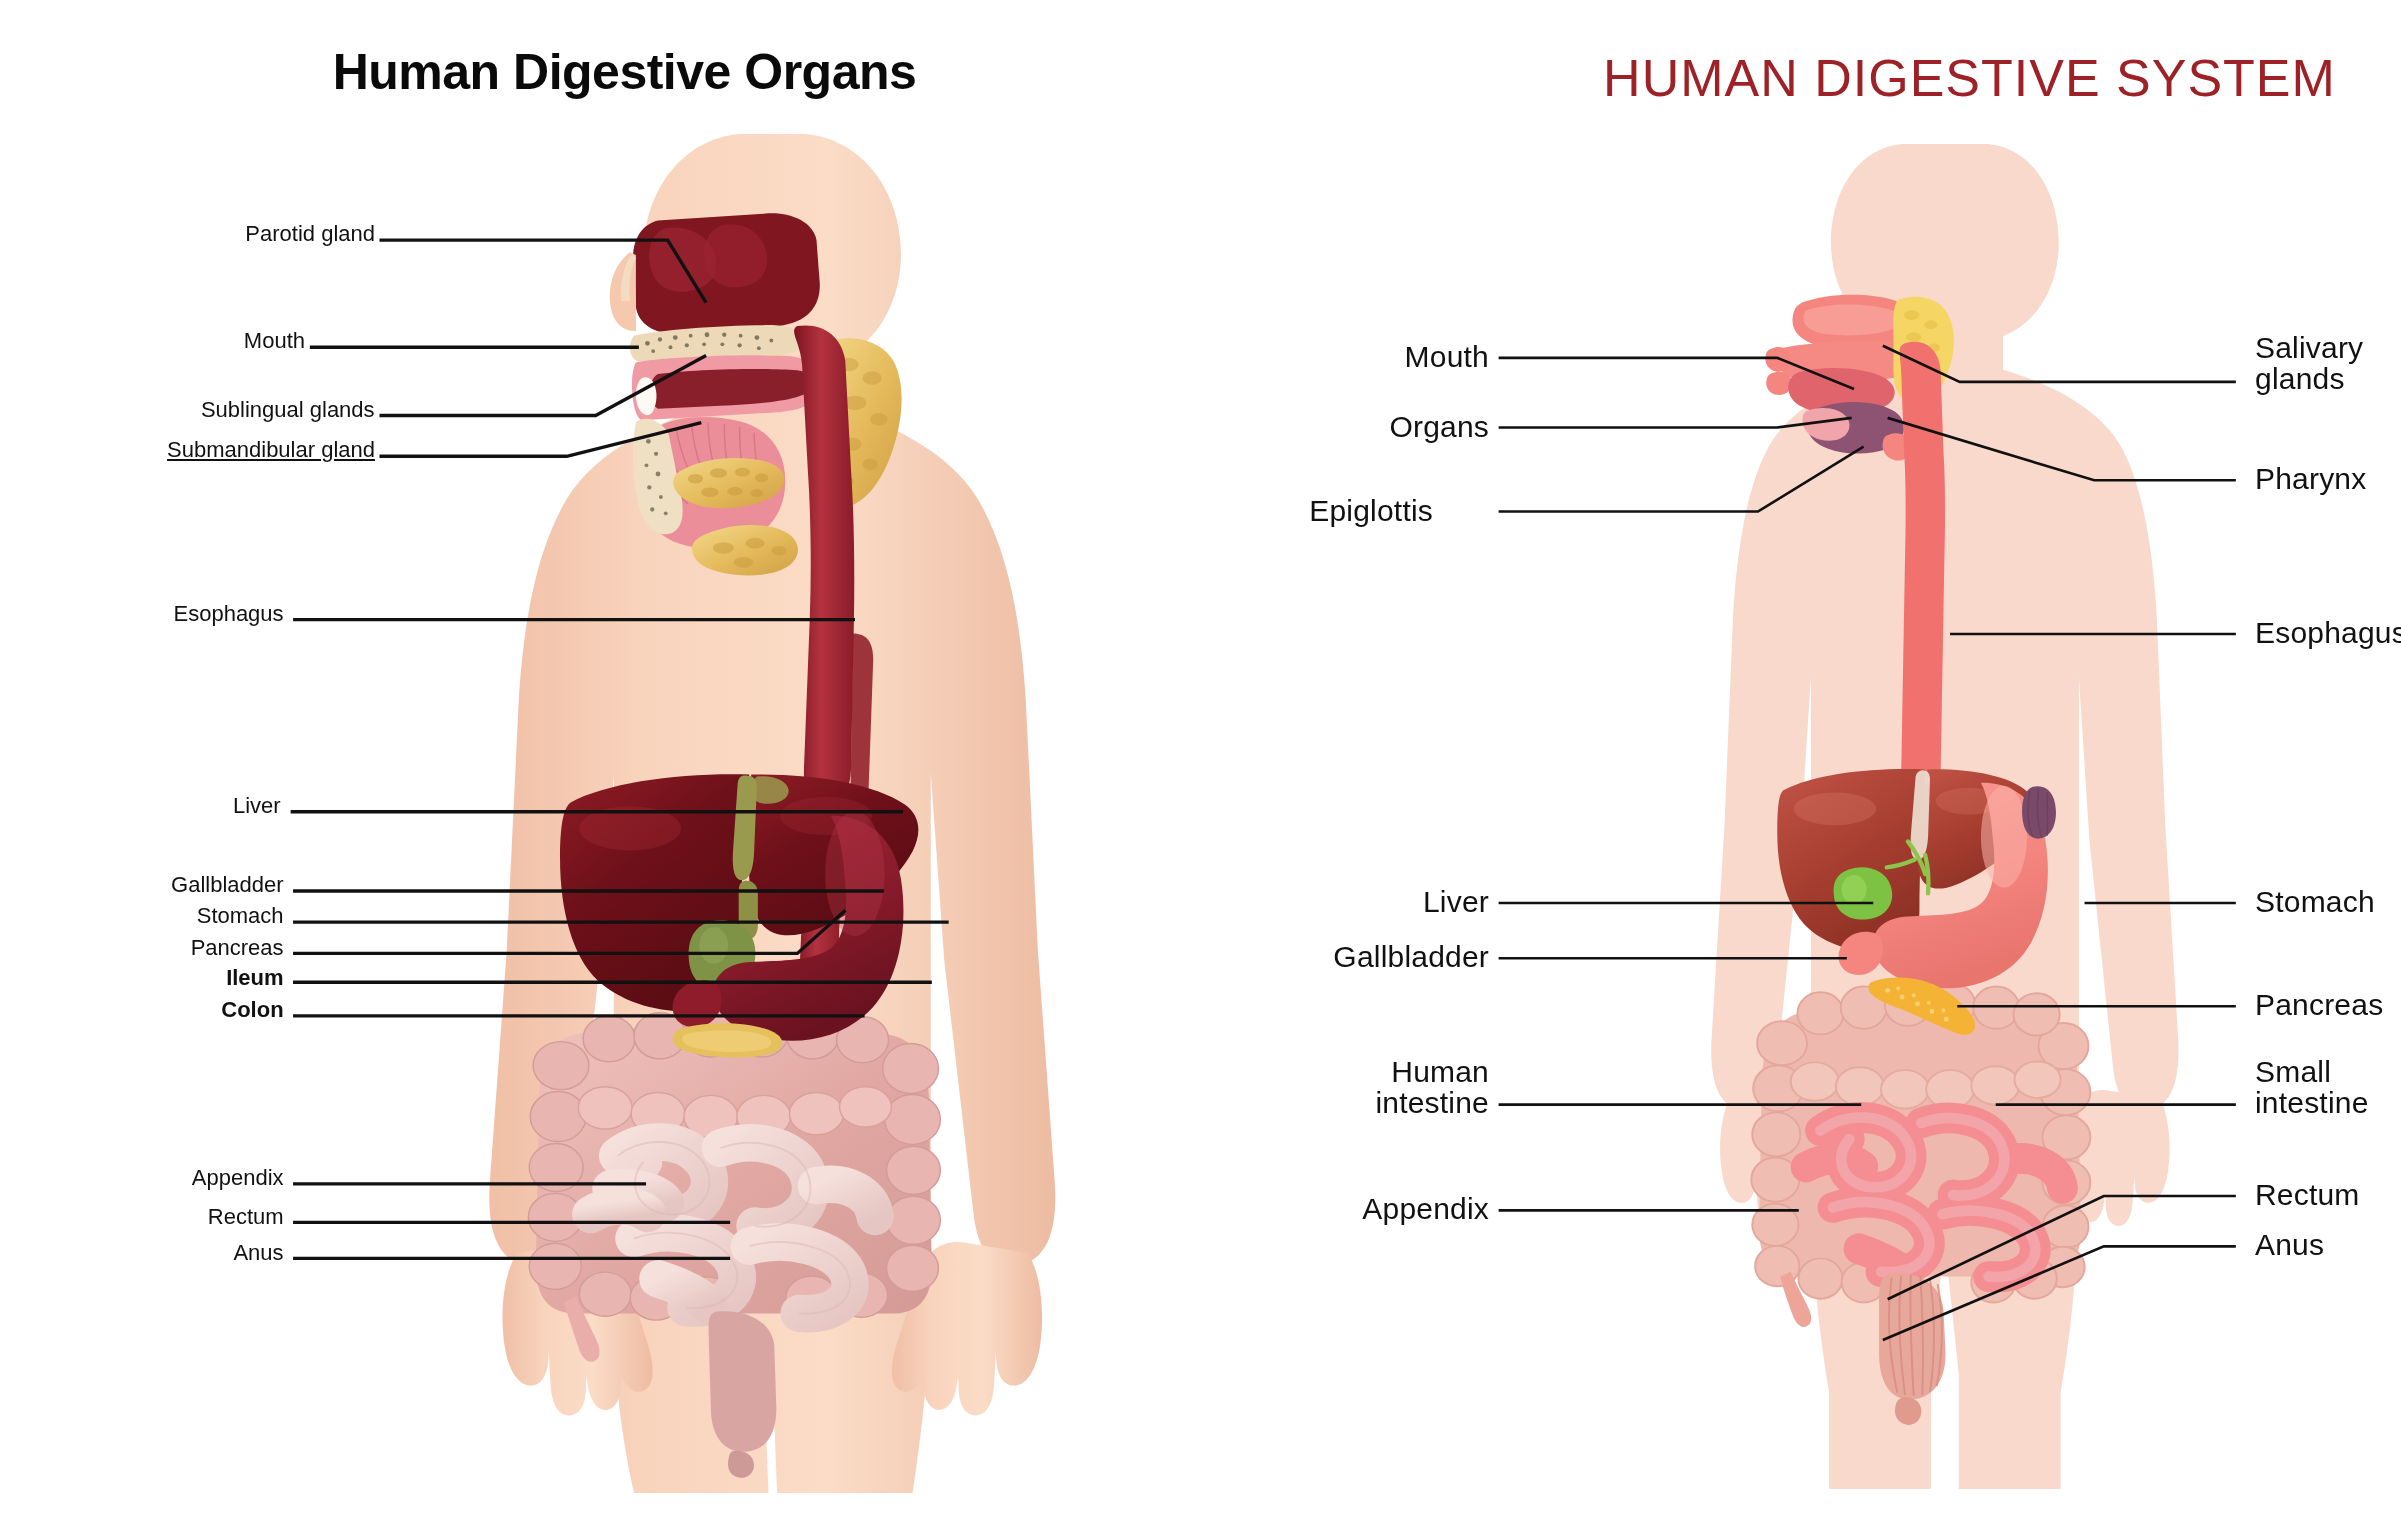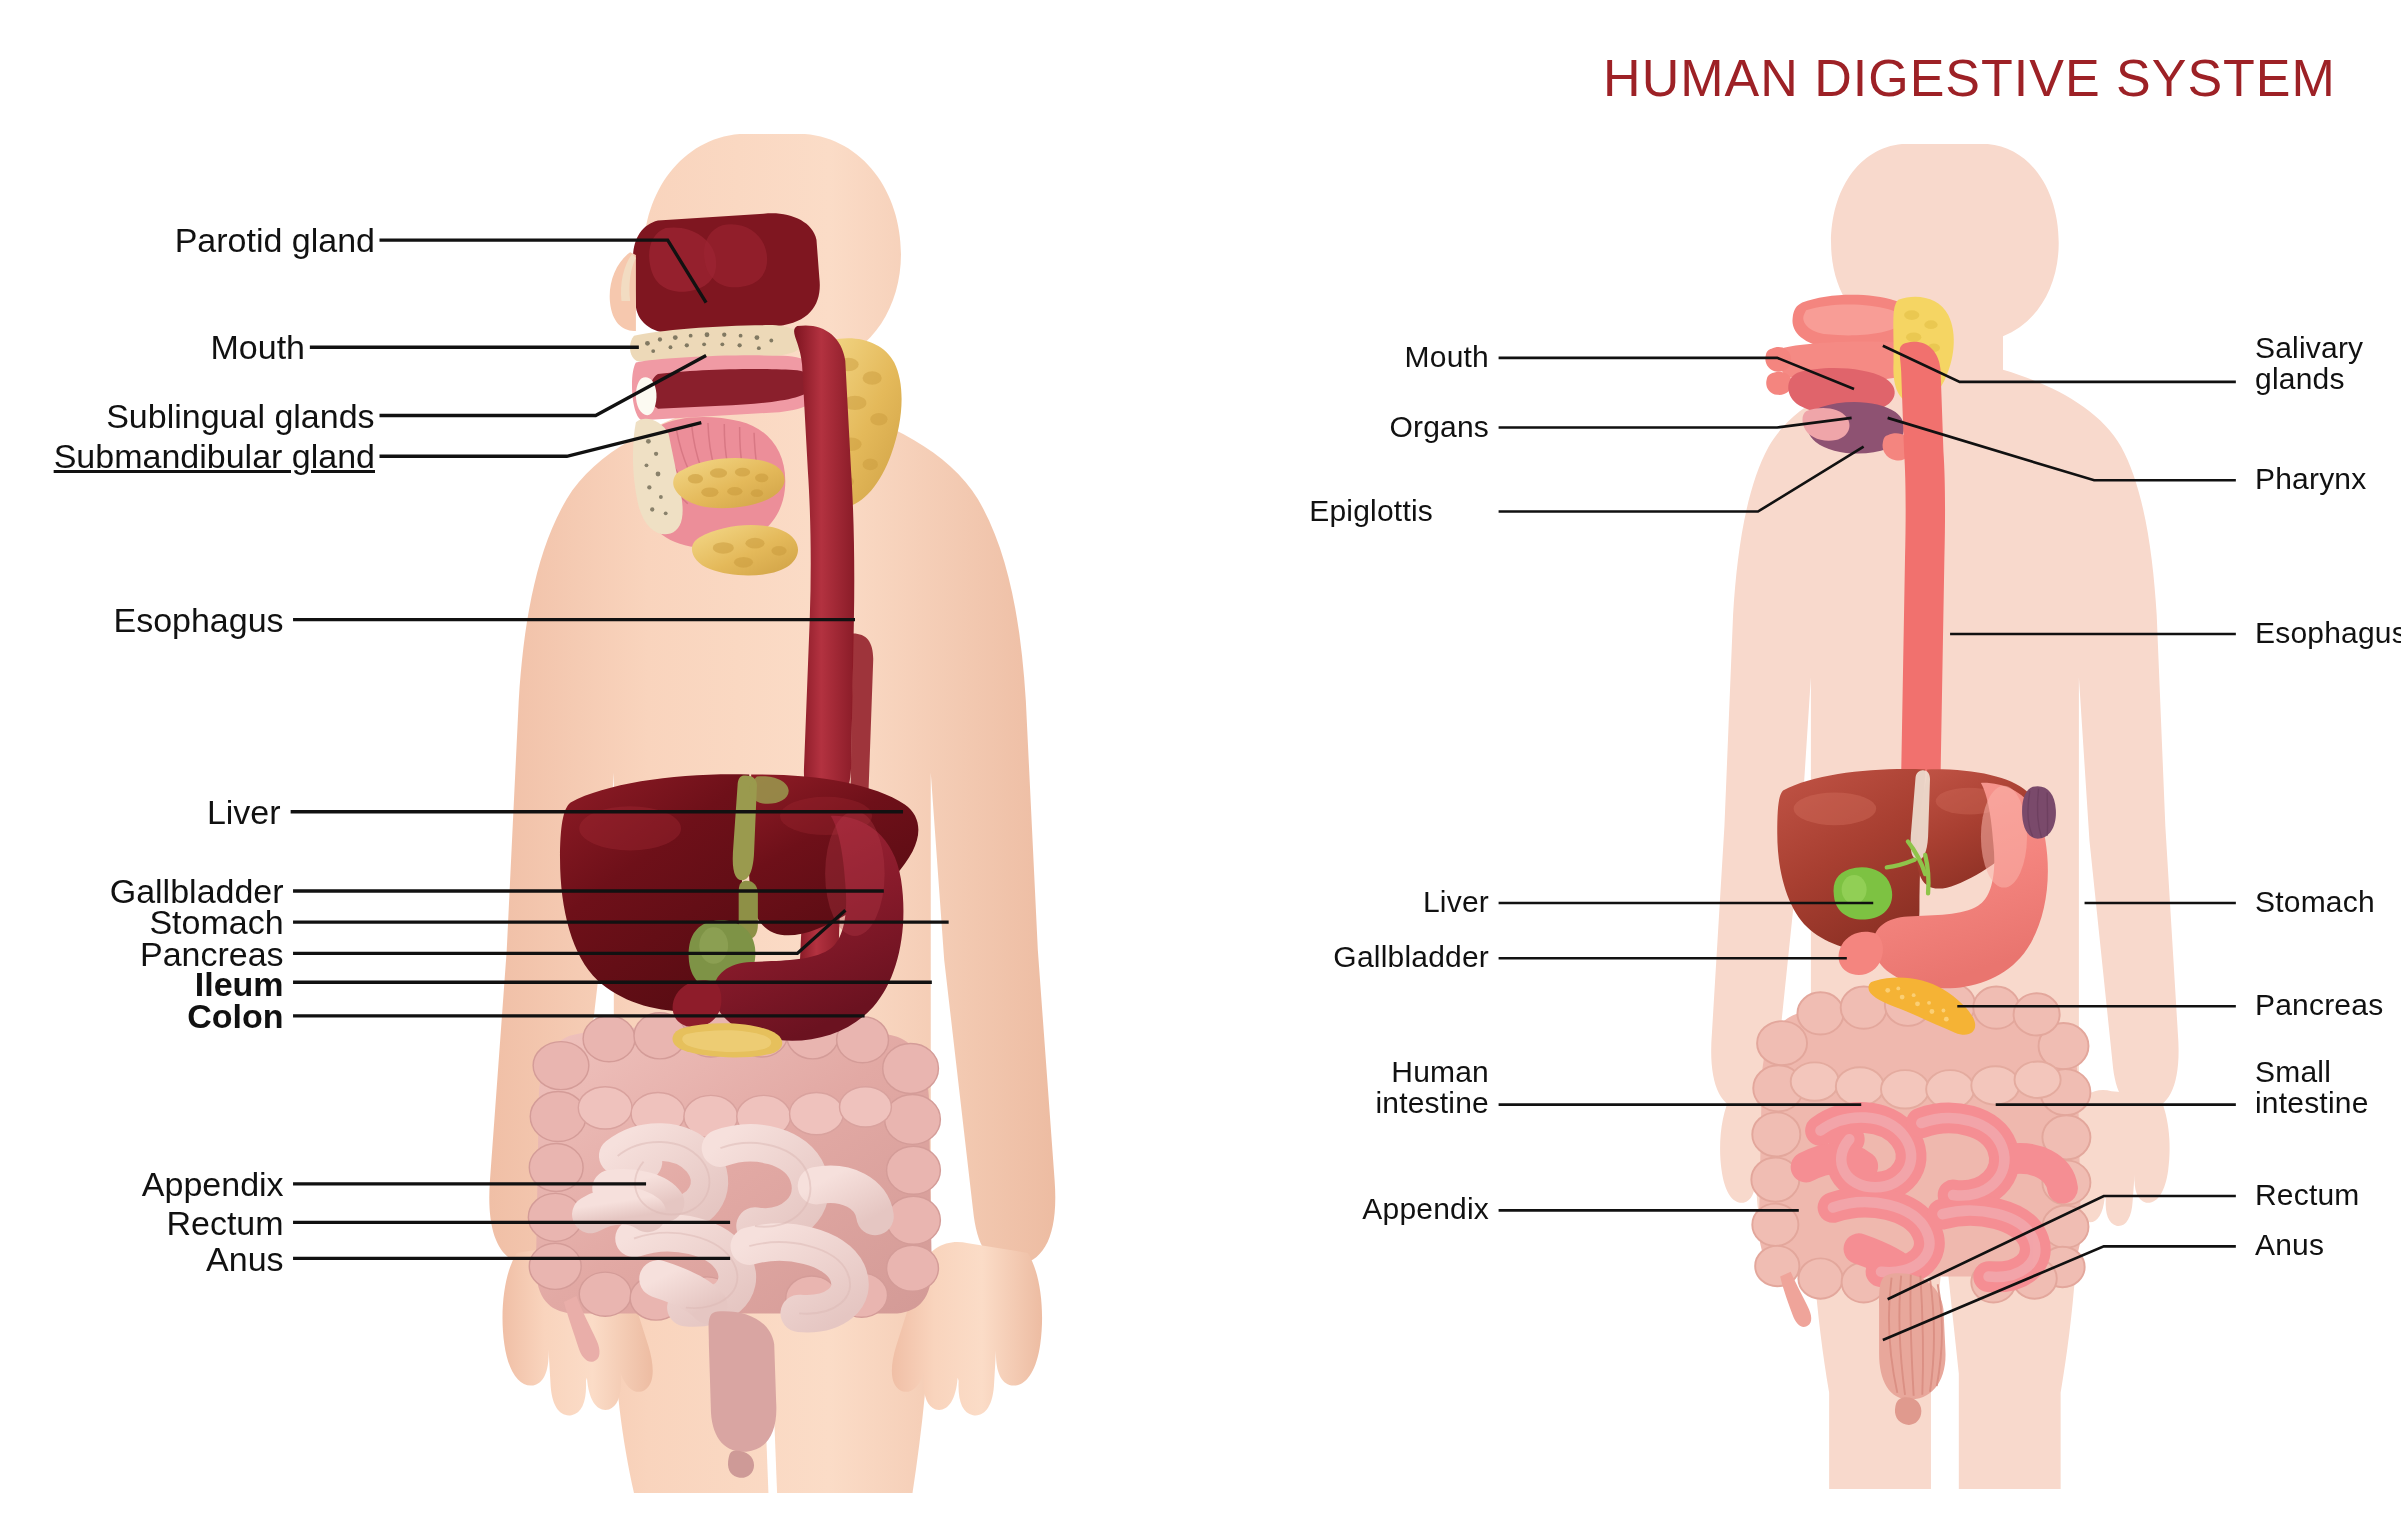--- a/index.html
+++ b/index.html
@@ -15,38 +15,39 @@
   .title-right{
     position:absolute;left:1470px;top:48px;width:999px;text-align:center;
     font-family:"Liberation Sans",sans-serif;font-weight:400;font-size:52px;
     color:#9d2126;letter-spacing:1px;white-space:nowrap;
   }
 
   
   .lbl{position:absolute;font-size:30px;color:#111;white-space:pre;line-height:1.02;}
   .lbl.r{text-align:right;}
   .lbl.l{text-align:left;}
-  .panelL .lbl{font-family:"Liberation Sans",sans-serif;font-weight:400;font-size:34px;}
+  .panelL .lbl{font-family:"Liberation Sans",sans-serif;font-weight:400;font-size:22px;}
   .panelR .lbl{font-family:"Liberation Sans",sans-serif;font-weight:300;font-size:30px;letter-spacing:0.2px;}
 
   
   svg.leaders{position:absolute;left:0;top:0;width:2502px;height:1536px;pointer-events:none;overflow:visible;}
   .lead{fill:none;stroke:#111;stroke-width:7;}
   .panelR-lead{stroke-width:5.5;}
 
   
   .figure{position:absolute;}
 
   svg.fig{overflow:visible;display:block;}
 </style>
 </head>
 <body>
 
 <div id="stage">
 
+  <div class="title-left">Human Digestive Organs</div>
   <div class="title-right">HUMAN DIGESTIVE SYSTEM</div>
 
   <div class="figure panelL-fig" style="left:432px;top:134px;">
     <svg class="fig" width="913" height="1359" viewBox="0 0 1900 2830">
       <defs>
         <linearGradient id="skinL" x1="0" y1="0" x2="1" y2="0">
           <stop offset="0%" stop-color="#F0BFA6"></stop>
           <stop offset="28%" stop-color="#F9D4BD"></stop>
           <stop offset="60%" stop-color="#FBDCC7"></stop>
           <stop offset="100%" stop-color="#EDBCA2"></stop>

